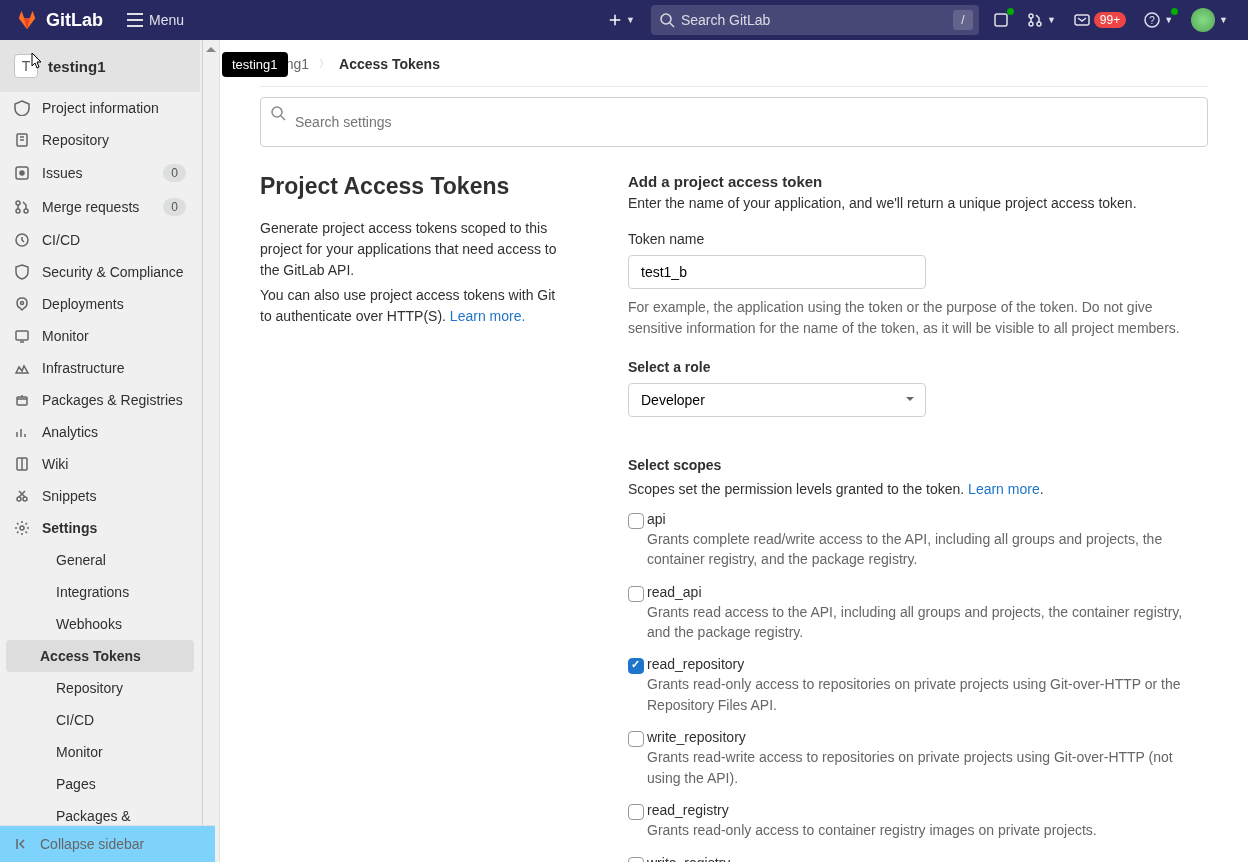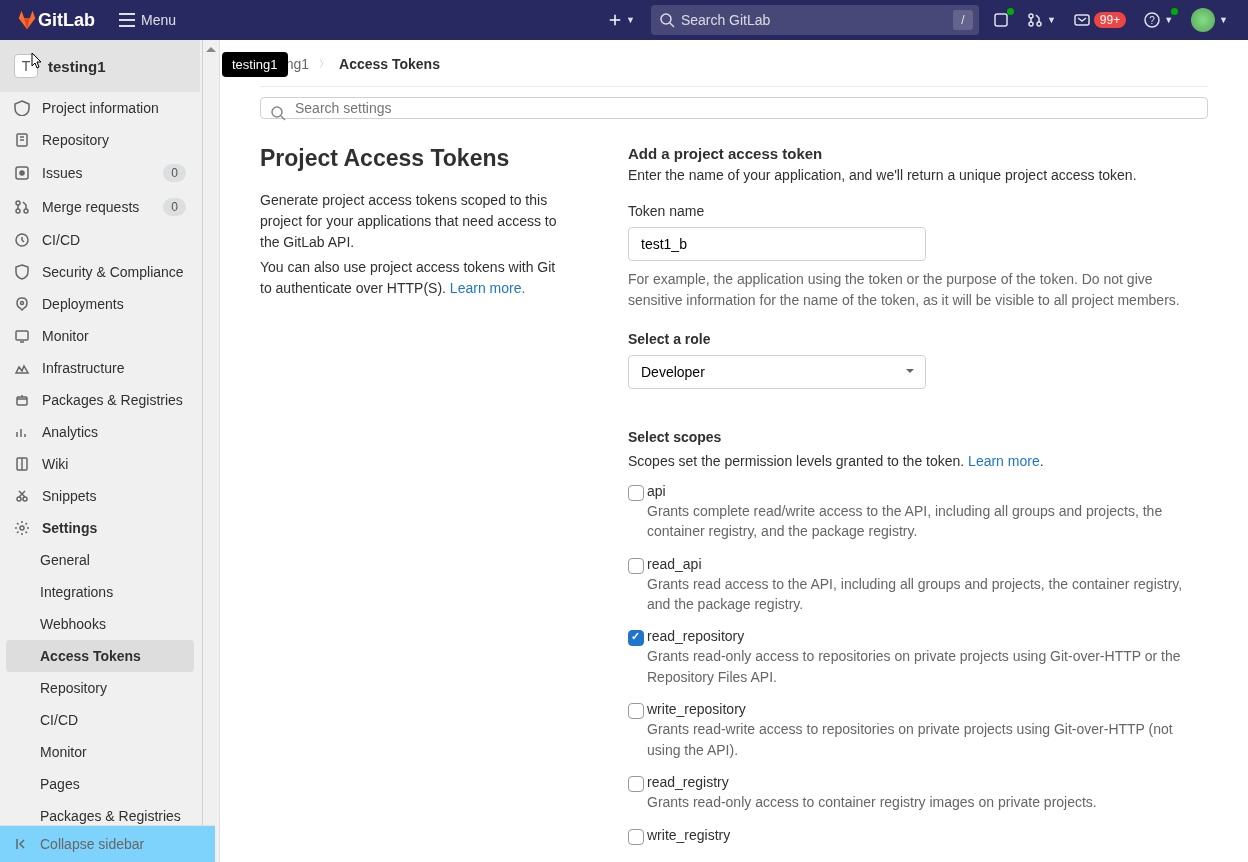--- a/index.html
+++ b/index.html
@@ -1,21 +1,21 @@
 <!DOCTYPE html>
 <html><head>
 <meta charset="utf-8">
 <style>
 * { box-sizing: border-box; margin: 0; padding: 0; }
 body { font-family: -apple-system, BlinkMacSystemFont, "Segoe UI", Helvetica, Arial, sans-serif; font-size: 14px; color: #303030; background: #fff; }
 a { color: #1f75cb; text-decoration: none; }
 
 
 .header { height: 40px; background: #292961; display: flex; align-items: center; color: #fff; padding: 0 16px; position: fixed; top: 0; left: 0; right: 0; z-index: 100; }
-.logo-area { display: flex; align-items: center; margin-right: 16px; }
+.logo-area { display: flex; align-items: center; gap: 8px; margin-right: 16px; }
 .logo-text { font-weight: 600; font-size: 18px; color: #fff; }
 .menu-btn { display: flex; align-items: center; gap: 6px; color: rgba(255,255,255,0.85); cursor: pointer; padding: 4px 8px; border-radius: 4px; }
 .hamburger { width: 16px; height: 14px; display: flex; flex-direction: column; justify-content: space-between; }
 .hamburger span { height: 2px; background: rgba(255,255,255,0.85); }
 .header-spacer { flex: 1; }
 .header-right { display: flex; align-items: center; gap: 10px; }
 .plus-dd { display: flex; align-items: center; gap: 2px; color: rgba(255,255,255,0.85); padding: 4px 6px; border-radius: 4px; cursor: pointer; }
 .search-wrap { position: relative; width: 328px; }
 .search-wrap input { width: 100%; height: 30px; background: rgba(255,255,255,0.15); border: none; border-radius: 4px; color: #fff; padding: 0 34px 0 30px; font-size: 14px; }
 .search-wrap input::placeholder { color: rgba(255,255,255,0.8); }
@@ -32,34 +32,34 @@
 .sb-scroll { width: 200px; height: 100%; overflow-y: auto; }
 .sb-project { display: flex; align-items: center; gap: 10px; padding: 14px 14px; font-weight: 600; font-size: 15px; background: rgba(0,0,0,0.05); cursor: pointer; position: relative; }
 .proj-letter { width: 24px; height: 24px; border: 1px solid #c3c3c3; border-radius: 4px; display: flex; align-items: center; justify-content: center; font-size: 14px; font-weight: 400; color: #555; background: #fff; }
 .cursor-overlay { position: absolute; left: 26px; top: 10px; font-size: 18px; color: #000; pointer-events: none; }
 .tooltip-badge { position: fixed; left: 222px; top: 52px; background: #000; color: #fff; padding: 5px 10px; border-radius: 4px; font-size: 13px; z-index: 50; }
 .sb-item { display: flex; align-items: center; gap: 12px; padding: 8px 14px; color: #303030; cursor: pointer; }
 .sb-item.expanded { font-weight: 600; }
 .sb-icon { width: 16px; height: 16px; flex-shrink: 0; display: flex; align-items: center; justify-content: center; }
 .sb-icon svg { width: 16px; height: 16px; fill: none; stroke: #666; stroke-width: 1.5; }
 .sb-count { margin-left: auto; background: #dddedf; color: #555; border-radius: 9px; padding: 0 8px; font-size: 12px; line-height: 18px; }
-.sb-sub { padding: 8px 14px 8px 40px; color: #303030; cursor: pointer; }
+.sb-sub { padding: 8px 14px 8px 56px; color: #303030; cursor: pointer; }
 .sb-sub.active { background: rgba(0,0,0,0.08); font-weight: 600; border-radius: 4px; margin: 0 6px; padding-left: 34px; }
 .sb-collapse { position: absolute; bottom: 0; left: 0; right: 4px; border-top: 1px solid #e0e0e0; display: flex; align-items: center; gap: 10px; padding: 10px 14px; color: #666; cursor: pointer; background: #7dd3fc; }
 .scrollbar-track { position: absolute; right: 0; top: 0; bottom: 0; width: 17px; background: #f0f0f0; border-left: 1px solid #d0d0d0; }
 .scrollbar-up { position: absolute; top: 0; width: 100%; height: 17px; display: flex; align-items: center; justify-content: center; }
 .scrollbar-up::after { content: ''; border: 5px solid transparent; border-bottom-color: #888; margin-bottom: 4px; }
 
 
 .content { margin-left: 220px; padding: 56px 40px 40px 40px; }
 .breadcrumb { display: flex; align-items: center; gap: 10px; font-size: 14px; color: #666; margin-bottom: 10px; padding-bottom: 14px; border-bottom: 1px solid #eaeaea; }
 .breadcrumb .sep { color: #999; font-size: 10px; }
 .bc-current { font-weight: 600; color: #303030; }
 .search-settings { position: relative; margin-bottom: 26px; }
-.search-settings input { width: 100%; height: 22px; border: 1px solid #d1d1d1; border-radius: 4px; padding: 0 10px 0 34px; font-size: 14px; }
+.search-settings input { width: 100%; height: 50px; border: 1px solid #d1d1d1; border-radius: 4px; padding: 0 10px 0 34px; font-size: 14px; }
 .search-settings .s-icon { position: absolute; left: 10px; top: 8px; color: #888; }
 .main-area { display: flex; gap: 70px; }
 .left-col { width: 298px; flex-shrink: 0; }
 .left-col h1 { font-size: 23px; font-weight: 600; margin-bottom: 18px; color: #303030; }
 .left-col p { color: #303030; line-height: 1.5; margin-bottom: 4px; }
 .right-col { flex: 1; }
 .right-col h3 { font-size: 15px; font-weight: 600; margin-bottom: 3px; color: #303030; }
 .desc-line { color: #303030; margin-bottom: 18px; line-height: 1.45; }
 .form-label { font-weight: 600; margin-bottom: 8px; display: block; color: #303030; }
 .form-label-thin { font-weight: 400; margin-bottom: 8px; display: block; color: #303030; }

